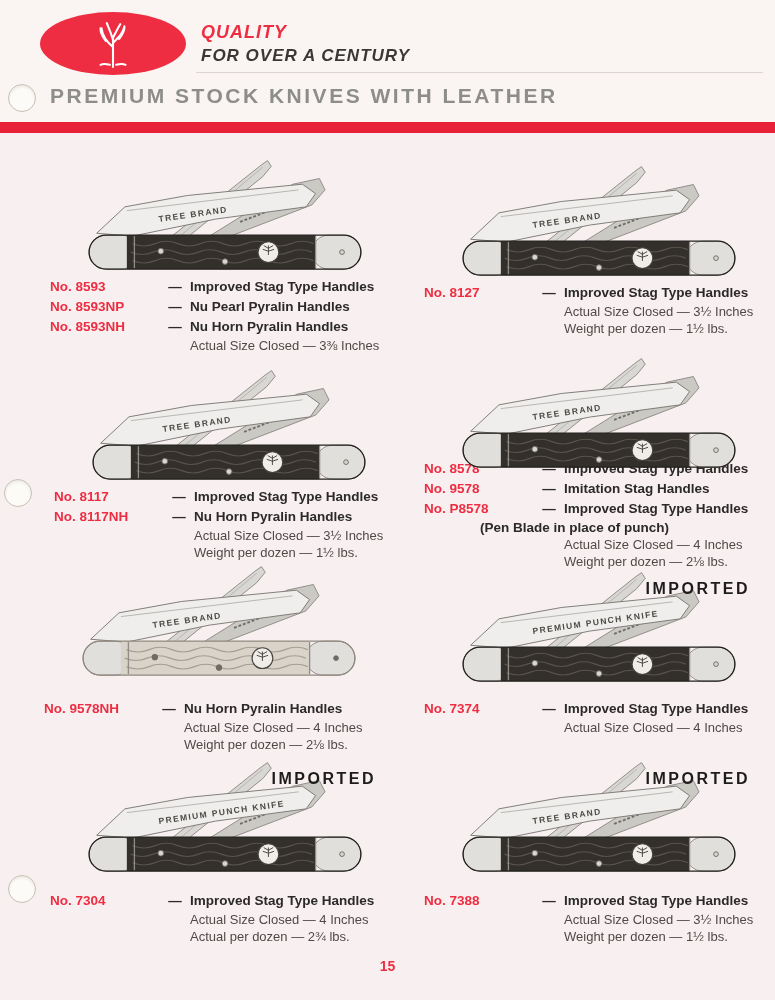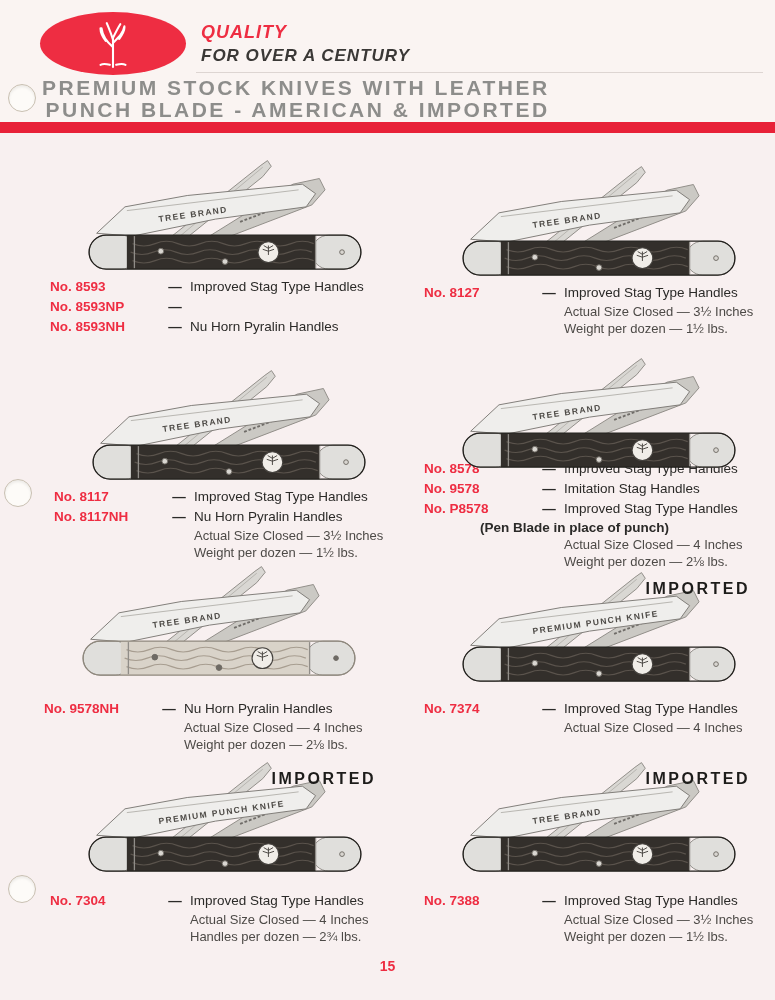--- a/index.html
+++ b/index.html
@@ -72,21 +72,21 @@
   .bline{stroke:#908d88;stroke-width:1.4;}
   .medallion-bg{fill:#f0ede8;stroke:#45423e;stroke-width:1.2;}
   .medallion-tree{stroke:#45423e;stroke-width:1;fill:none;}
   .rivet{fill:#d9d6d1;stroke:#6e6a64;stroke-width:1;}
   .knife.light .rivet{fill:#6e6a64;}
   
   .info{margin-top:2px;font-size:13.5px;}
   .model-row{display:flex;line-height:20px;}
   .m-no{width:110px;text-align:left;color:var(--accent);font-weight:700;flex:none;}
   .m-dash{width:30px;text-align:center;font-weight:700;color:var(--ink);flex:none;}
-  .m-desc{font-weight:400;color:var(--ink);}
+  .m-desc{font-weight:700;color:var(--ink);}
   .m-desc2{font-weight:700;color:var(--ink);margin-left:56px;line-height:17px;}
   .specs{margin-left:140px;color:var(--spec);font-size:13px;line-height:17px;}
   .page-number{position:absolute;left:0;top:958px;width:775px;text-align:center;
     color:var(--accent);font-weight:700;font-size:14px;}
 </style>
 </head>
 <body>
 
 <div class="header-zone"></div>
 
@@ -99,23 +99,22 @@
     <svg viewBox="0 0 40 48">
       <path d="M20 46 V18 M20 27 C14 22 10 17 9 9 M13 21 C10 17 8 13 8 9
                M20 23 C26 17 30 13 31 7 M26 19 C29 15 31 11 31 8
                M20 20 C18 13 16 9 14 4 M20 18 C23 12 25 8 27 5
                M17 44 C13 43 10 43 8 44 M23 44 C27 43 30 43 32 44" stroke="#ffffff" stroke-width="2" fill="none" stroke-linecap="round"></path>
     </svg>
   </div>
   <div class="logo-quality">QUALITY</div>
   <div class="logo-tagline">FOR OVER A CENTURY</div>
   <div class="header-rule"></div>
-  <h1 class="page-title" style="margin:0;text-align:right;">
+  <h1 class="page-title" style="margin:8px;">
     <div>PREMIUM STOCK KNIVES WITH LEATHER</div>
-    <div>PUNCH BLADE - AMERICAN &amp; IMPORTED</div>
   </h1>
 </header>
 
 <div class="red-bar"></div>
 
 <main id="products">
   <section class="cell cell-0">
     <div class="knife-wrap">
       <svg class="knife" viewBox="0 0 320 132">
 
@@ -148,27 +147,29 @@
     </div>
     <div class="info">
         <div class="model-row">
           <span class="m-no">No. 8593</span>
           <span class="m-dash">—</span>
           <span class="m-desc">Improved Stag Type Handles</span>
         </div>
         <div class="model-row">
           <span class="m-no">No. 8593NP</span>
           <span class="m-dash">—</span>
+          <span class="m-desc">Nu Pearl Pyralin Handles</span>
         </div>
         <div class="model-row">
           <span class="m-no">No. 8593NH</span>
           <span class="m-dash">—</span>
           <span class="m-desc">Nu Horn Pyralin Handles</span>
         </div>
         <div class="specs">
+          <div class="">Actual Size Closed — 3⅜ Inches</div>
         </div>
       </div>
   </section>
 
   <section class="cell cell-1">
     <div class="knife-wrap">
       <svg class="knife" viewBox="0 0 320 132">
 
         <polygon class="spike" points="92,104 100,94 198,16 205,11 209,17 200,28 108,102"></polygon>
         <line class="spike-line" x1="104" y1="98" x2="200" y2="18"></line>
@@ -433,21 +434,21 @@
       <span class="imported">IMPORTED</span>
     </div>
     <div class="info">
         <div class="model-row">
           <span class="m-no">No. 7304</span>
           <span class="m-dash">—</span>
           <span class="m-desc">Improved Stag Type Handles</span>
         </div>
         <div class="specs">
           <div class="">Actual Size Closed — 4 Inches</div>
-          <div class="">Handles per dozen — 2¾ lbs.</div>
+          <div class="">Actual per dozen — 2¾ lbs.</div>
         </div>
       </div>
   </section>
 
   <section class="cell cell-7">
     <div class="knife-wrap">
       <svg class="knife" viewBox="0 0 320 132">
 
         <polygon class="spike" points="92,104 100,94 198,16 205,11 209,17 200,28 108,102"></polygon>
         <line class="spike-line" x1="104" y1="98" x2="200" y2="18"></line>

